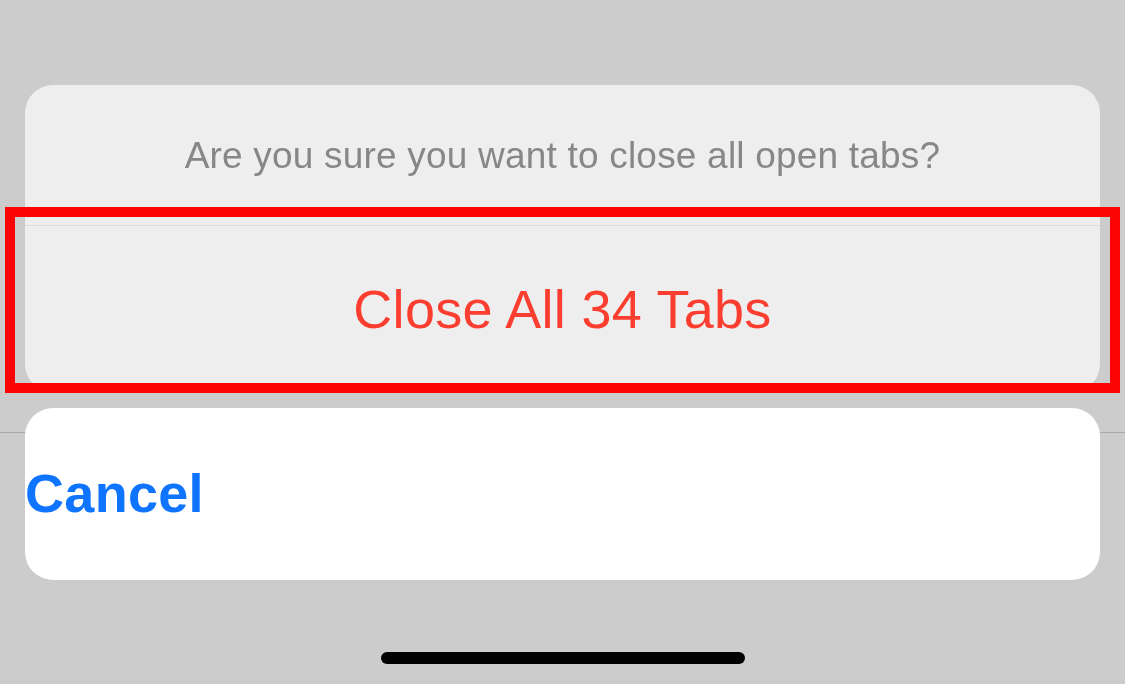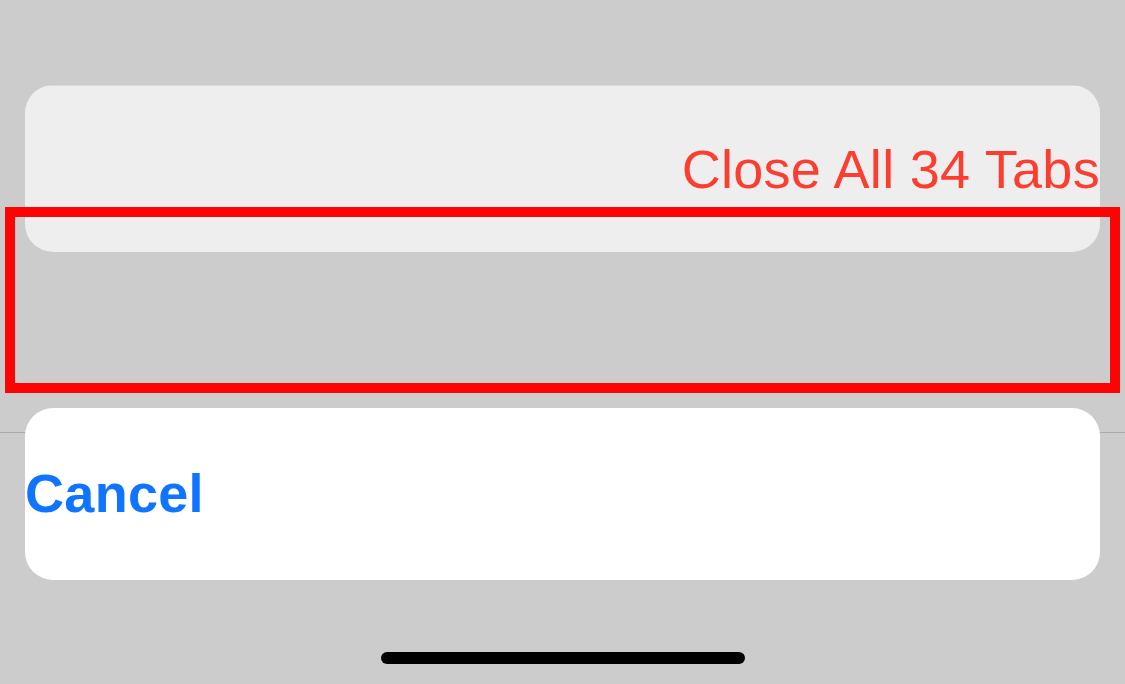--- a/index.html
+++ b/index.html
@@ -33,21 +33,21 @@
     .prompt-text {
       text-align: center;
       font-size: 37px;
       color: #878787;
       padding: 50px 40px 48px 40px;
       font-weight: 400;
       letter-spacing: 0.2px;
     }
     
     .destructive-button {
-      text-align: right;
+      text-align: center;
       font-size: 54px;
       color: #fc3e30;
       padding: 52px 0 52px 0;
       font-weight: 400;
       border-top: 1px solid rgba(0,0,0,0.08);
       cursor: pointer;
       letter-spacing: 0.3px;
     }
     
     .highlight-box {
@@ -101,20 +101,21 @@
       border-radius: 10px;
     }
   </style>
 </head>
 <body>
 
 <div class="divider-line"></div>
 
 <div class="sheet-container">
   <div class="action-sheet">
+    <div class="prompt-text">Are you sure you want to close all open tabs?</div>
     <div class="destructive-button">Close All 34 Tabs</div>
   </div>
 </div>
 
 <div class="highlight-box"></div>
 
 <div class="cancel-container">
   <div class="cancel-button">Cancel</div>
 </div>
 

